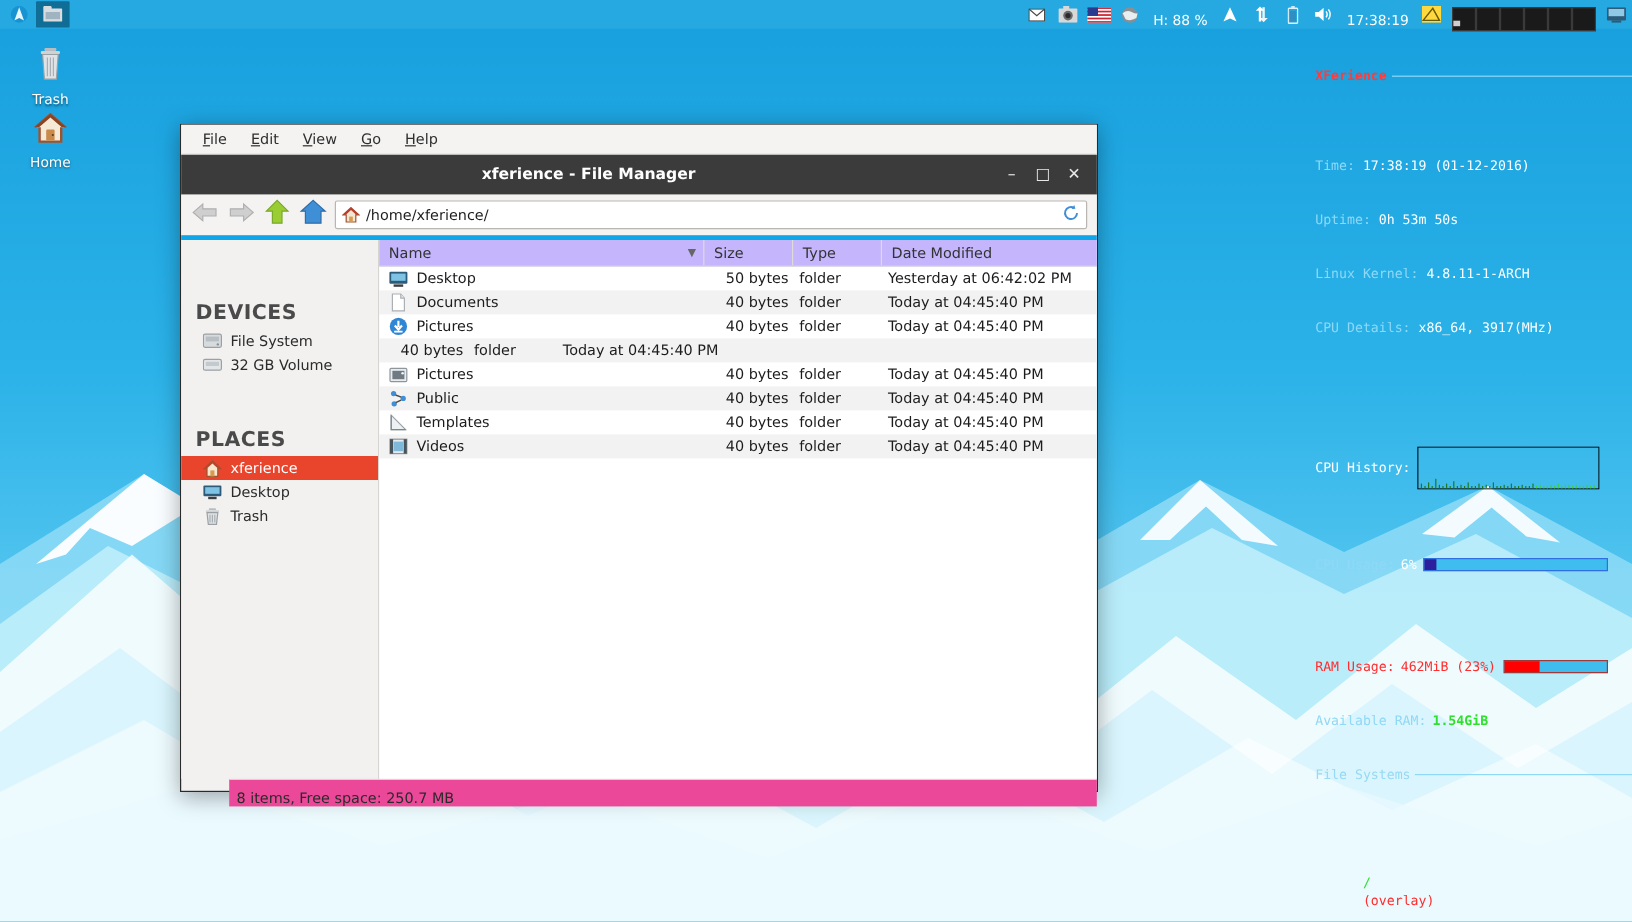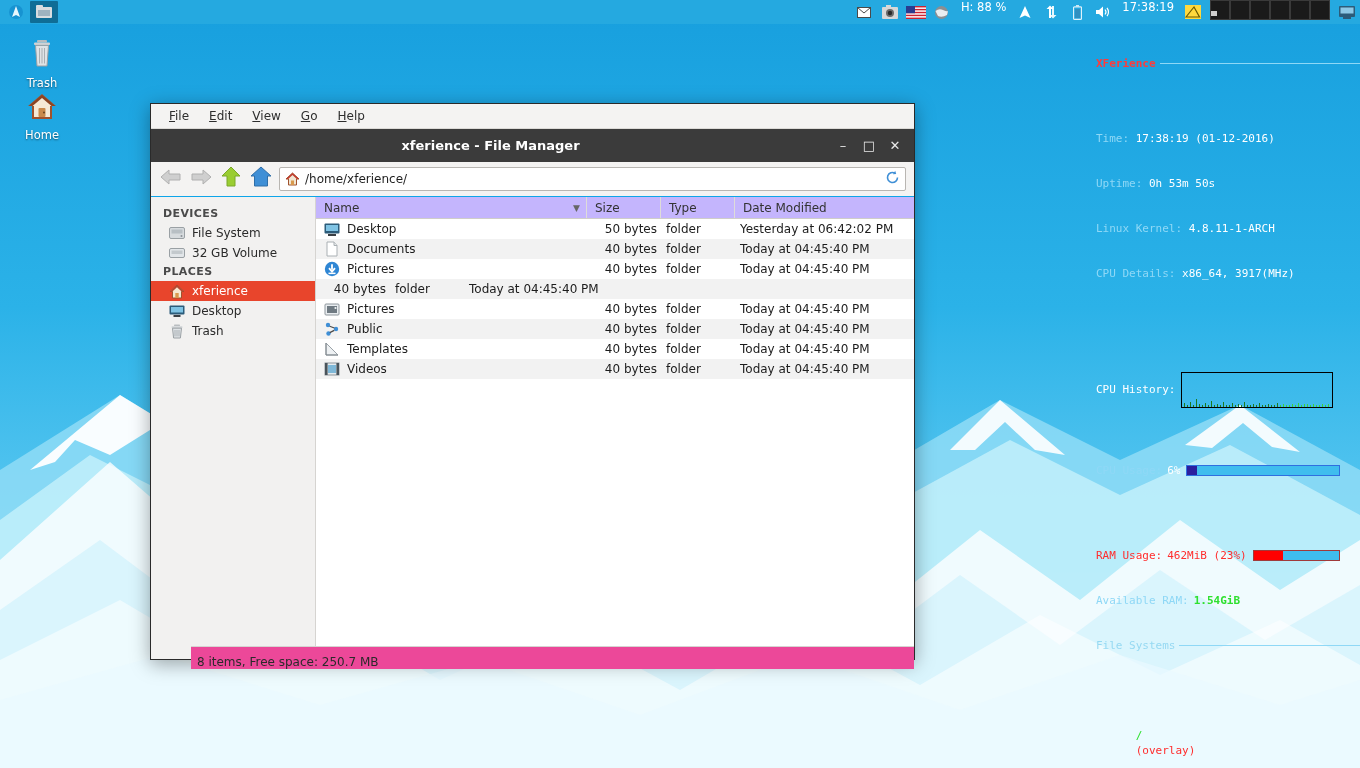--- a/index.html
+++ b/index.html
@@ -9,21 +9,21 @@
     background:#29ade4;
   }
   
   #wallpaper{position:absolute;inset:0;overflow:hidden;
     background:linear-gradient(180deg,#1ba3e0 0%,#29b0e6 32%,#48c3ef 58%,#7ad5f4 78%,#a8e3f8 100%);
   }
   
   #panel{position:absolute;left:0;top:0;width:1360px;height:24px;
     background:#25a9e0;display:flex;align-items:center;z-index:50;}
   .panel-left{display:flex;align-items:center;gap:2px;padding-left:4px;}
-  .panel-right{margin-left:auto;display:flex;align-items:flex-start;gap:0px;padding-right:0px;}
+  .panel-right{margin-left:auto;display:flex;align-items:flex-end;gap:0px;padding-right:0px;}
   .tray-ico{width:26px;height:24px;display:flex;align-items:center;justify-content:center;}
   .tray-txt{color:#ffffff;font-size:11.5px;font-family:"DejaVu Sans",sans-serif;padding:0 6px;white-space:nowrap;}
   .launcher{width:24px;height:24px;display:flex;align-items:center;justify-content:center;}
   .taskbtn{width:28px;height:22px;background:#0f6d96;display:flex;align-items:center;justify-content:center;border-radius:1px;}
   #pager{display:flex;height:18px;margin:0 4px;}
   .pager-cell{width:18px;height:18px;background:#1a1a1a;border:1px solid #3a3a3a;}
   
   .deskicon{position:absolute;width:76px;text-align:center;color:#fff;font-size:11.5px;
     text-shadow:0 1px 2px rgba(0,0,0,.55);}
   .deskicon .lbl{margin-top:1px;display:block;}
@@ -46,27 +46,27 @@
   #fm{position:absolute;left:150px;top:103px;width:763px;height:555px;z-index:20;
     box-shadow:0 4px 18px rgba(0,0,0,.35);background:#f2f1f0;border:1px solid #2a2a2a;}
   #titlebar{height:33px;background:#3b3b3b;display:flex;align-items:center;position:relative;}
   #title{flex:1;text-align:center;color:#ffffff;font-size:13px;font-weight:bold;font-family:"DejaVu Sans",sans-serif;}
   .wbtn{width:26px;height:33px;display:flex;align-items:center;justify-content:center;color:#e8e8e8;font-size:13px;}
   #menubar{height:24px;background:#f4f3f2;display:flex;align-items:center;padding-left:8px;gap:0px;
     border-bottom:1px solid #dcdad7;}
   .menu{font-size:12px;color:#2e2e2e;padding:3px 10px;}
   .menu u{text-decoration:underline;}
   #toolbar{height:34px;background:#f4f3f2;display:flex;align-items:center;padding:0 8px;gap:6px;
-    border-bottom:1px solid #0ea5e9;}
+    border-bottom:4px solid #0ea5e9;}
   #pathentry{flex:1;height:22px;background:#ffffff;border:1px solid #b9b6b2;border-radius:2px;
     display:flex;align-items:center;padding:0 5px;gap:5px;}
   #pathtext{font-size:12px;color:#1e1e1e;}
   #body{display:flex;height:449px;}
   #sidebar{width:164px;background:#f2f1f0;border-right:1px solid #d6d4d1;padding-top:8px;}
-  .sec{font-size:11px;font-weight:bold;color:#4a4a4a;padding:2px 0 3px 12px;letter-spacing:.4px;}
+  .sec{font-size:17px;font-weight:bold;color:#4a4a4a;padding:2px 0 3px 12px;letter-spacing:.4px;margin-top:41px;}
   .place{display:flex;align-items:center;gap:7px;height:20px;padding-left:18px;font-size:12px;color:#2b2b2b;}
   .place.sel{background:#e8452c;color:#ffffff;}
   #filelist{flex:1;background:#ffffff;display:flex;flex-direction:column;}
   #colhdr{height:21px;display:flex;background:#c4b5fd;border-bottom:1px solid #cfcdca;font-size:12px;color:#333;}
   .col{display:flex;align-items:center;padding-left:8px;border-right:1px solid #dedcd9;box-sizing:border-box;}
   .col.name{width:271px;justify-content:space-between;padding-right:6px;}
   .col.size{width:74px;}
   .col.type{width:74px;}
   .col.date{flex:1;border-right:none;}
   .row{height:20px;display:flex;align-items:center;font-size:12px;color:#1c1c1c;}

